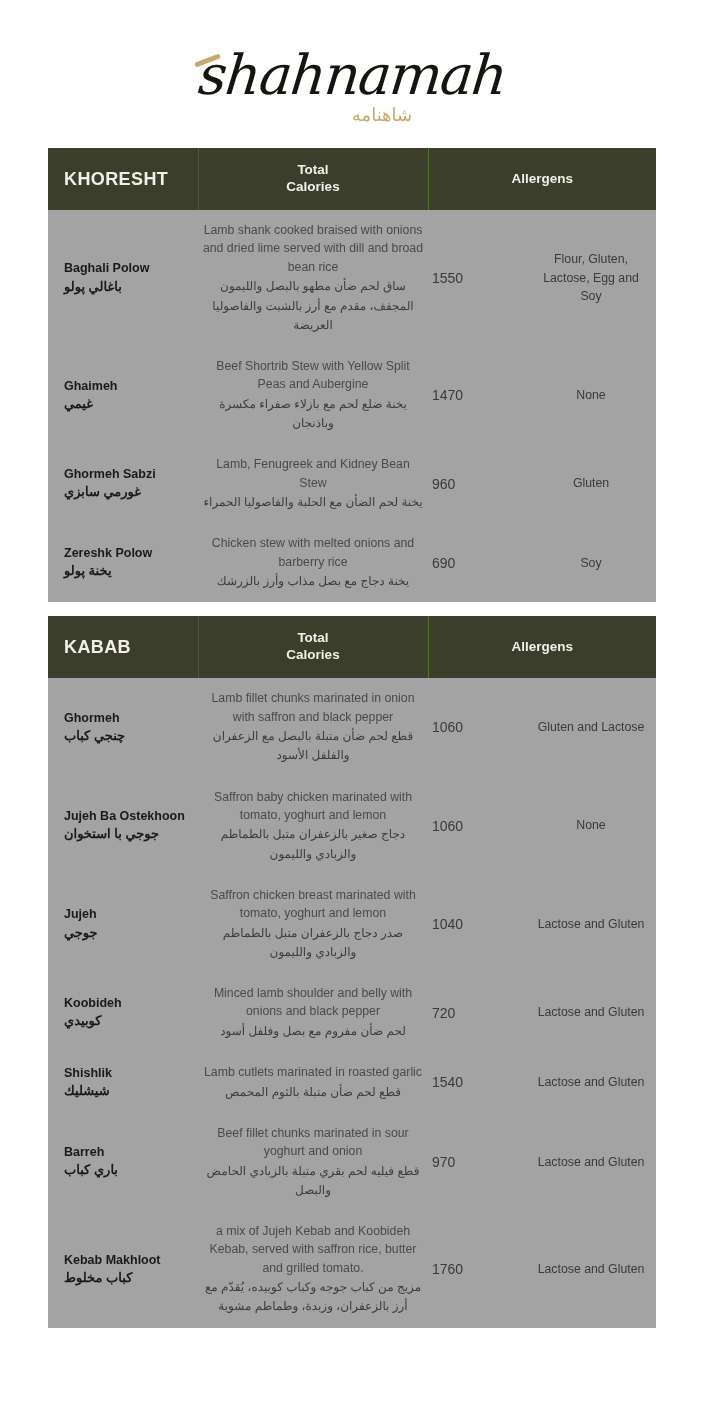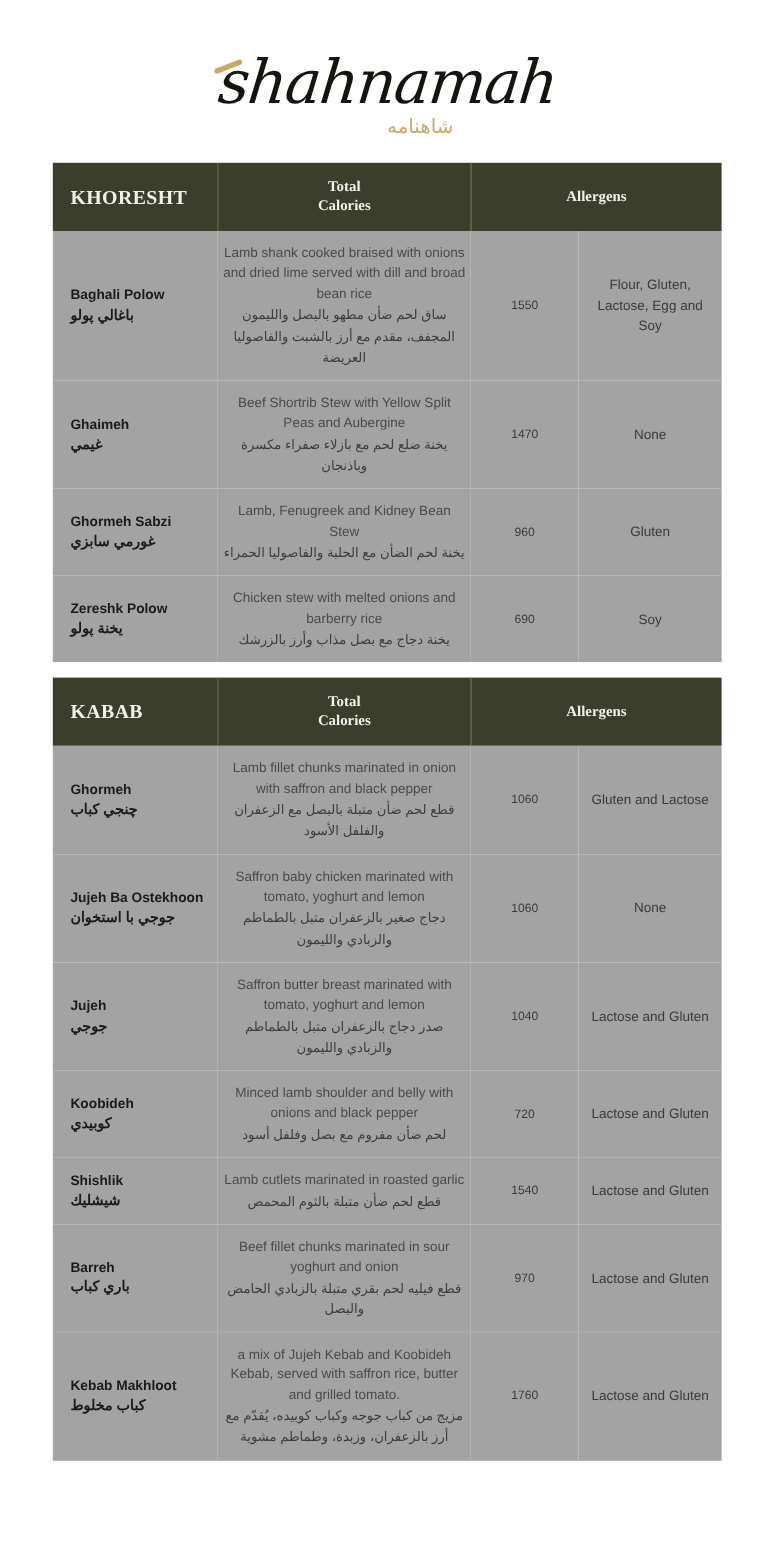--- a/index.html
+++ b/index.html
@@ -67,21 +67,20 @@
     table-layout: fixed;
   }
 
   .section-header td {
     background: #3c3e2c;
     color: #f2f0e9;
     font-weight: 700;
     vertical-align: middle;
     height: 62px;
     padding: 6px 0;
-    font-family: Liberation Serif, serif;
   }
   .section-header .sh-title {
     font-size: 18px;
     letter-spacing: 0.4px;
     padding-left: 16px;
     text-align: left;
     border-right: 1px solid #55573f;
   }
   .section-header .sh-col {
     font-size: 13.5px;
@@ -128,22 +127,22 @@
   .cell-desc .desc-ar {
     display: block;
     direction: rtl;
     font-size: 12px;
     color: #3d3d3d;
     line-height: 1.6;
     margin-top: 1px;
   }
 
   .cell-cal {
-    text-align: center;
-    font-size: 11px;
+    text-align: left;
+    font-size: 14px;
     color: #3a3a3a;
   }
 
   .cell-aller {
     text-align: center;
     font-size: 12.3px;
     color: #3a3a3a;
     line-height: 1.5;
     padding-left: 6px !important;
     padding-right: 6px !important;
@@ -216,21 +215,21 @@
           <td class="cell-aller">Gluten and Lactose</td>
         </tr>
         <tr class="item-row">
           <td class="cell-name"><span>Jujeh Ba Ostekhoon</span><span class="name-fa">جوجي با استخوان</span></td>
           <td class="cell-desc"><span>Saffron baby chicken marinated with tomato, yoghurt and lemon</span><span class="desc-ar">دجاج صغير بالزعفران متبل بالطماطم والزبادي والليمون</span></td>
           <td class="cell-cal">1060</td>
           <td class="cell-aller">None</td>
         </tr>
         <tr class="item-row">
           <td class="cell-name"><span>Jujeh</span><span class="name-fa">جوجي</span></td>
-          <td class="cell-desc"><span>Saffron butter breast marinated with tomato, yoghurt and lemon</span><span class="desc-ar">صدر دجاج بالزعفران متبل بالطماطم والزبادي والليمون</span></td>
+          <td class="cell-desc"><span>Saffron chicken breast marinated with tomato, yoghurt and lemon</span><span class="desc-ar">صدر دجاج بالزعفران متبل بالطماطم والزبادي والليمون</span></td>
           <td class="cell-cal">1040</td>
           <td class="cell-aller">Lactose and Gluten</td>
         </tr>
         <tr class="item-row">
           <td class="cell-name"><span>Koobideh</span><span class="name-fa">كوبيدي</span></td>
           <td class="cell-desc"><span>Minced lamb shoulder and belly with onions and black pepper</span><span class="desc-ar">لحم ضأن مفروم مع بصل وفلفل أسود</span></td>
           <td class="cell-cal">720</td>
           <td class="cell-aller">Lactose and Gluten</td>
         </tr>
         <tr class="item-row">

